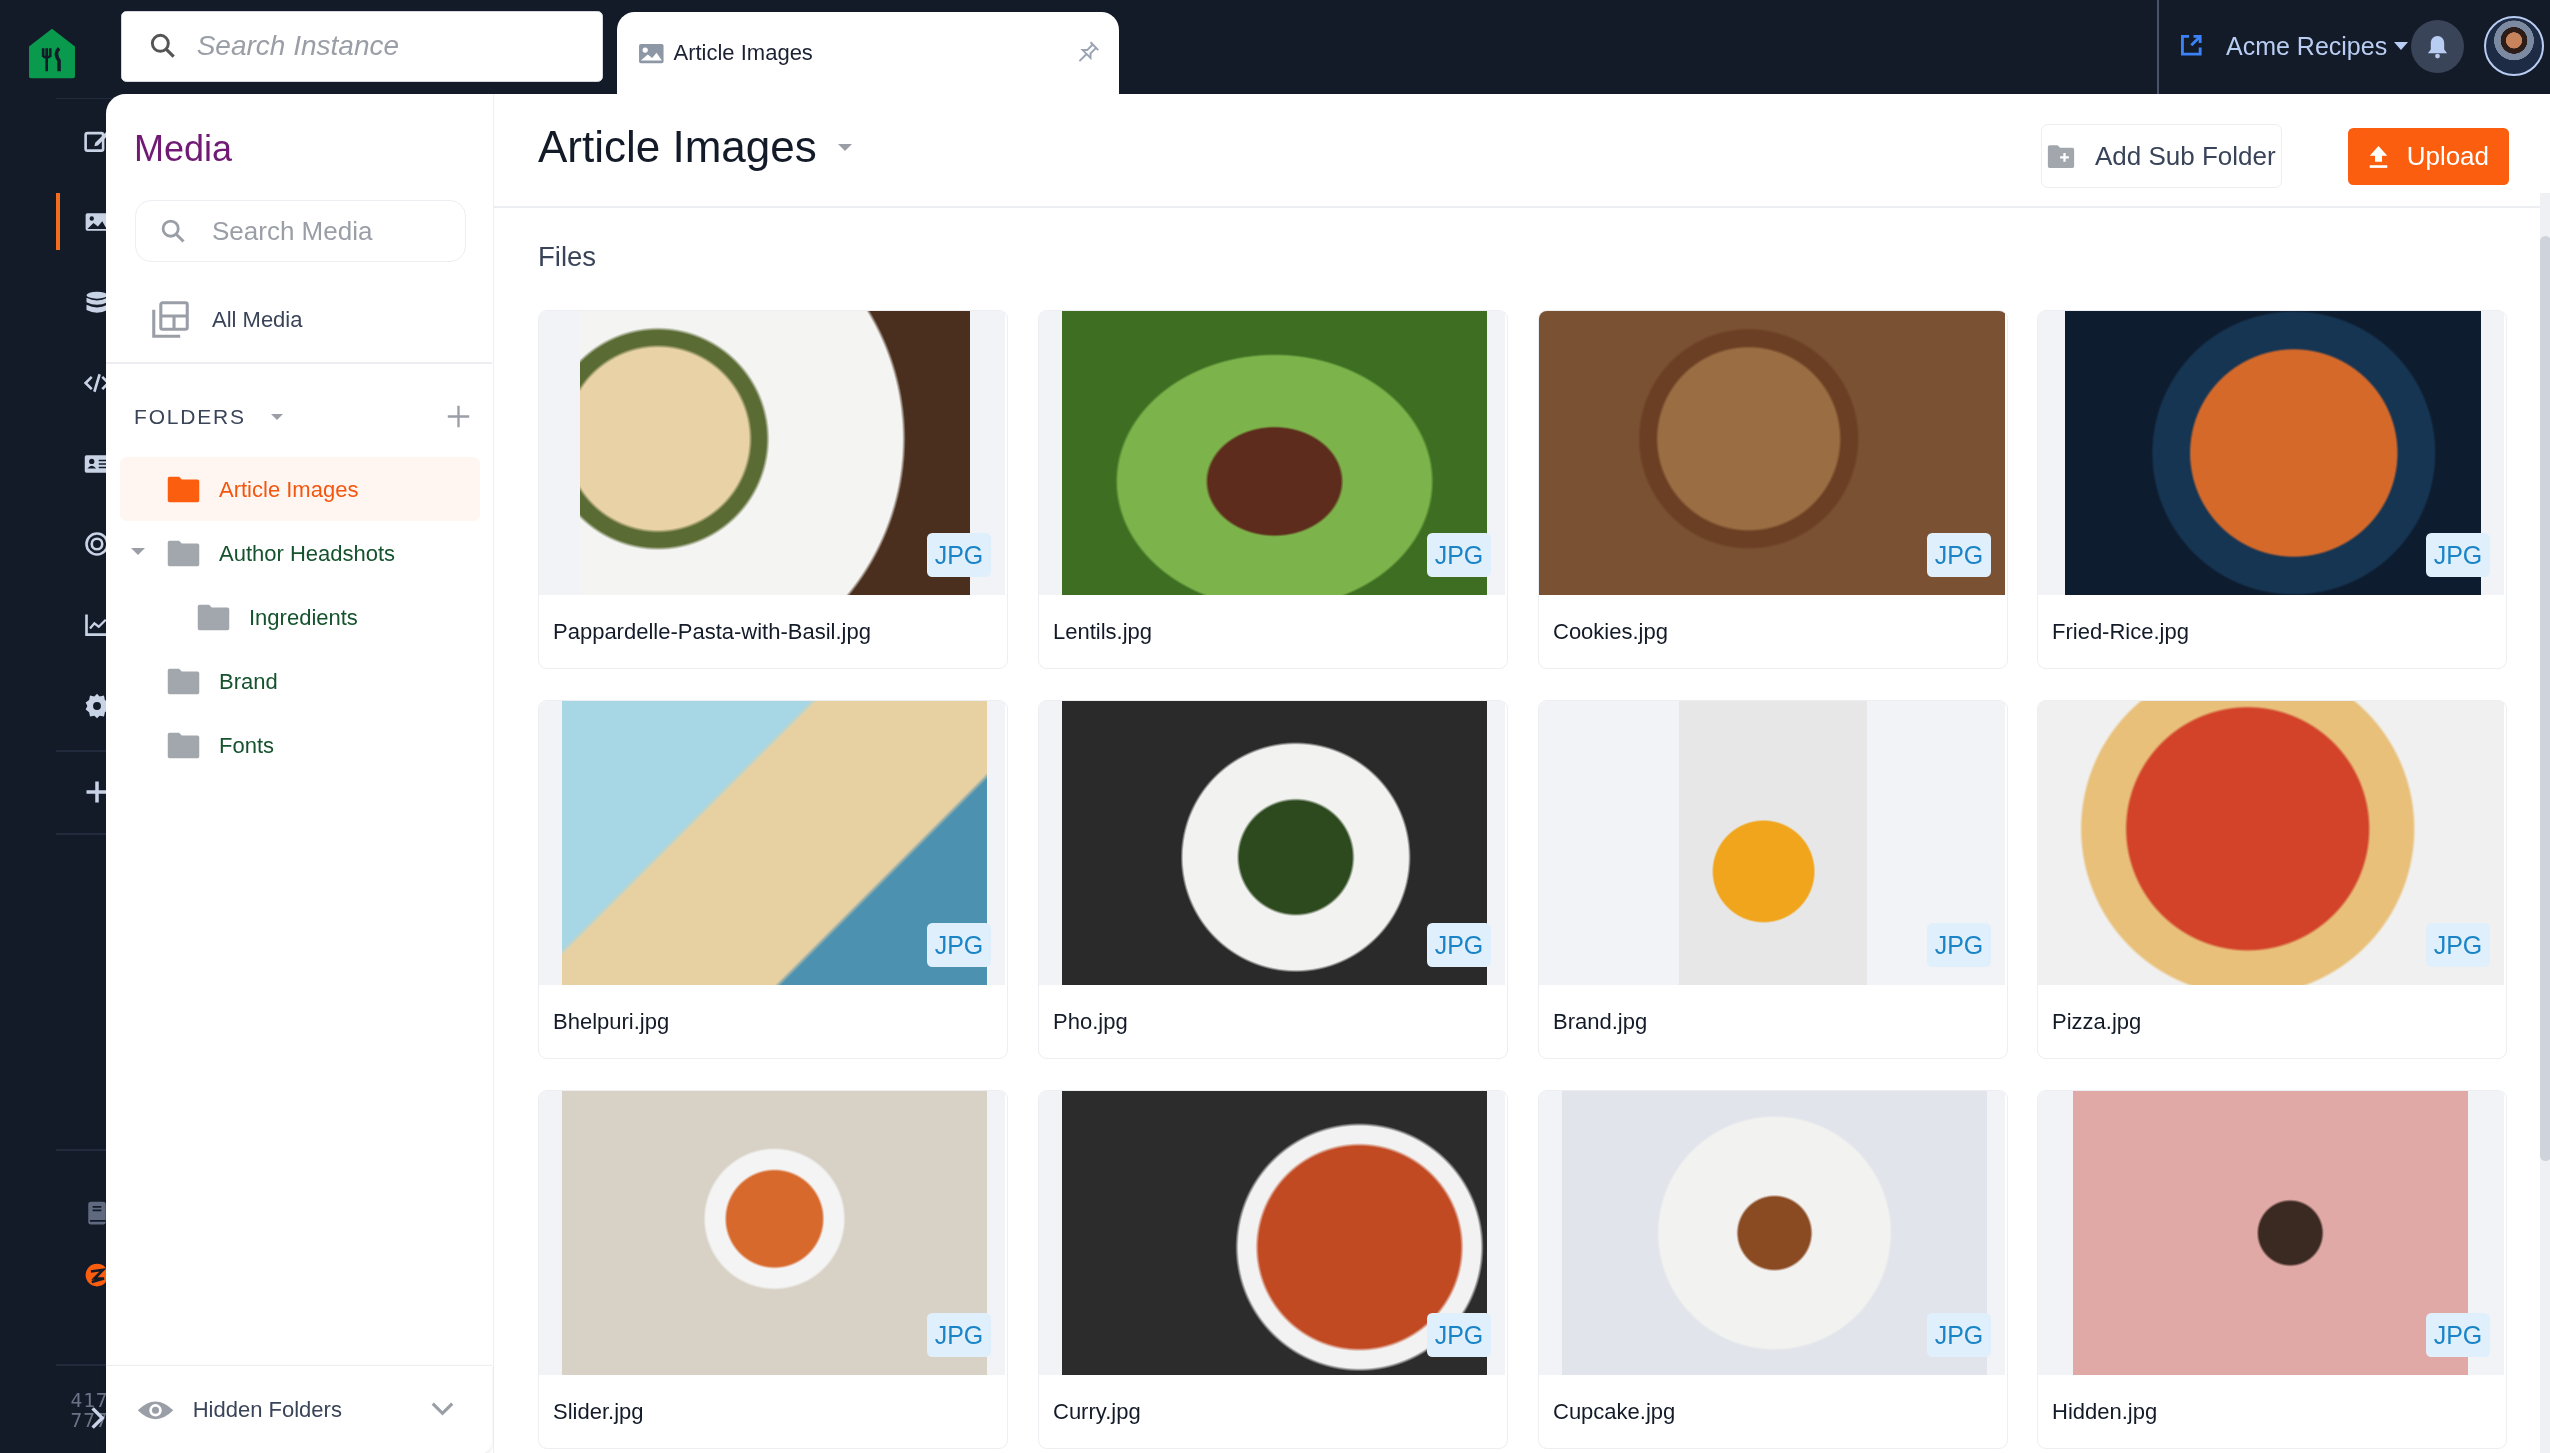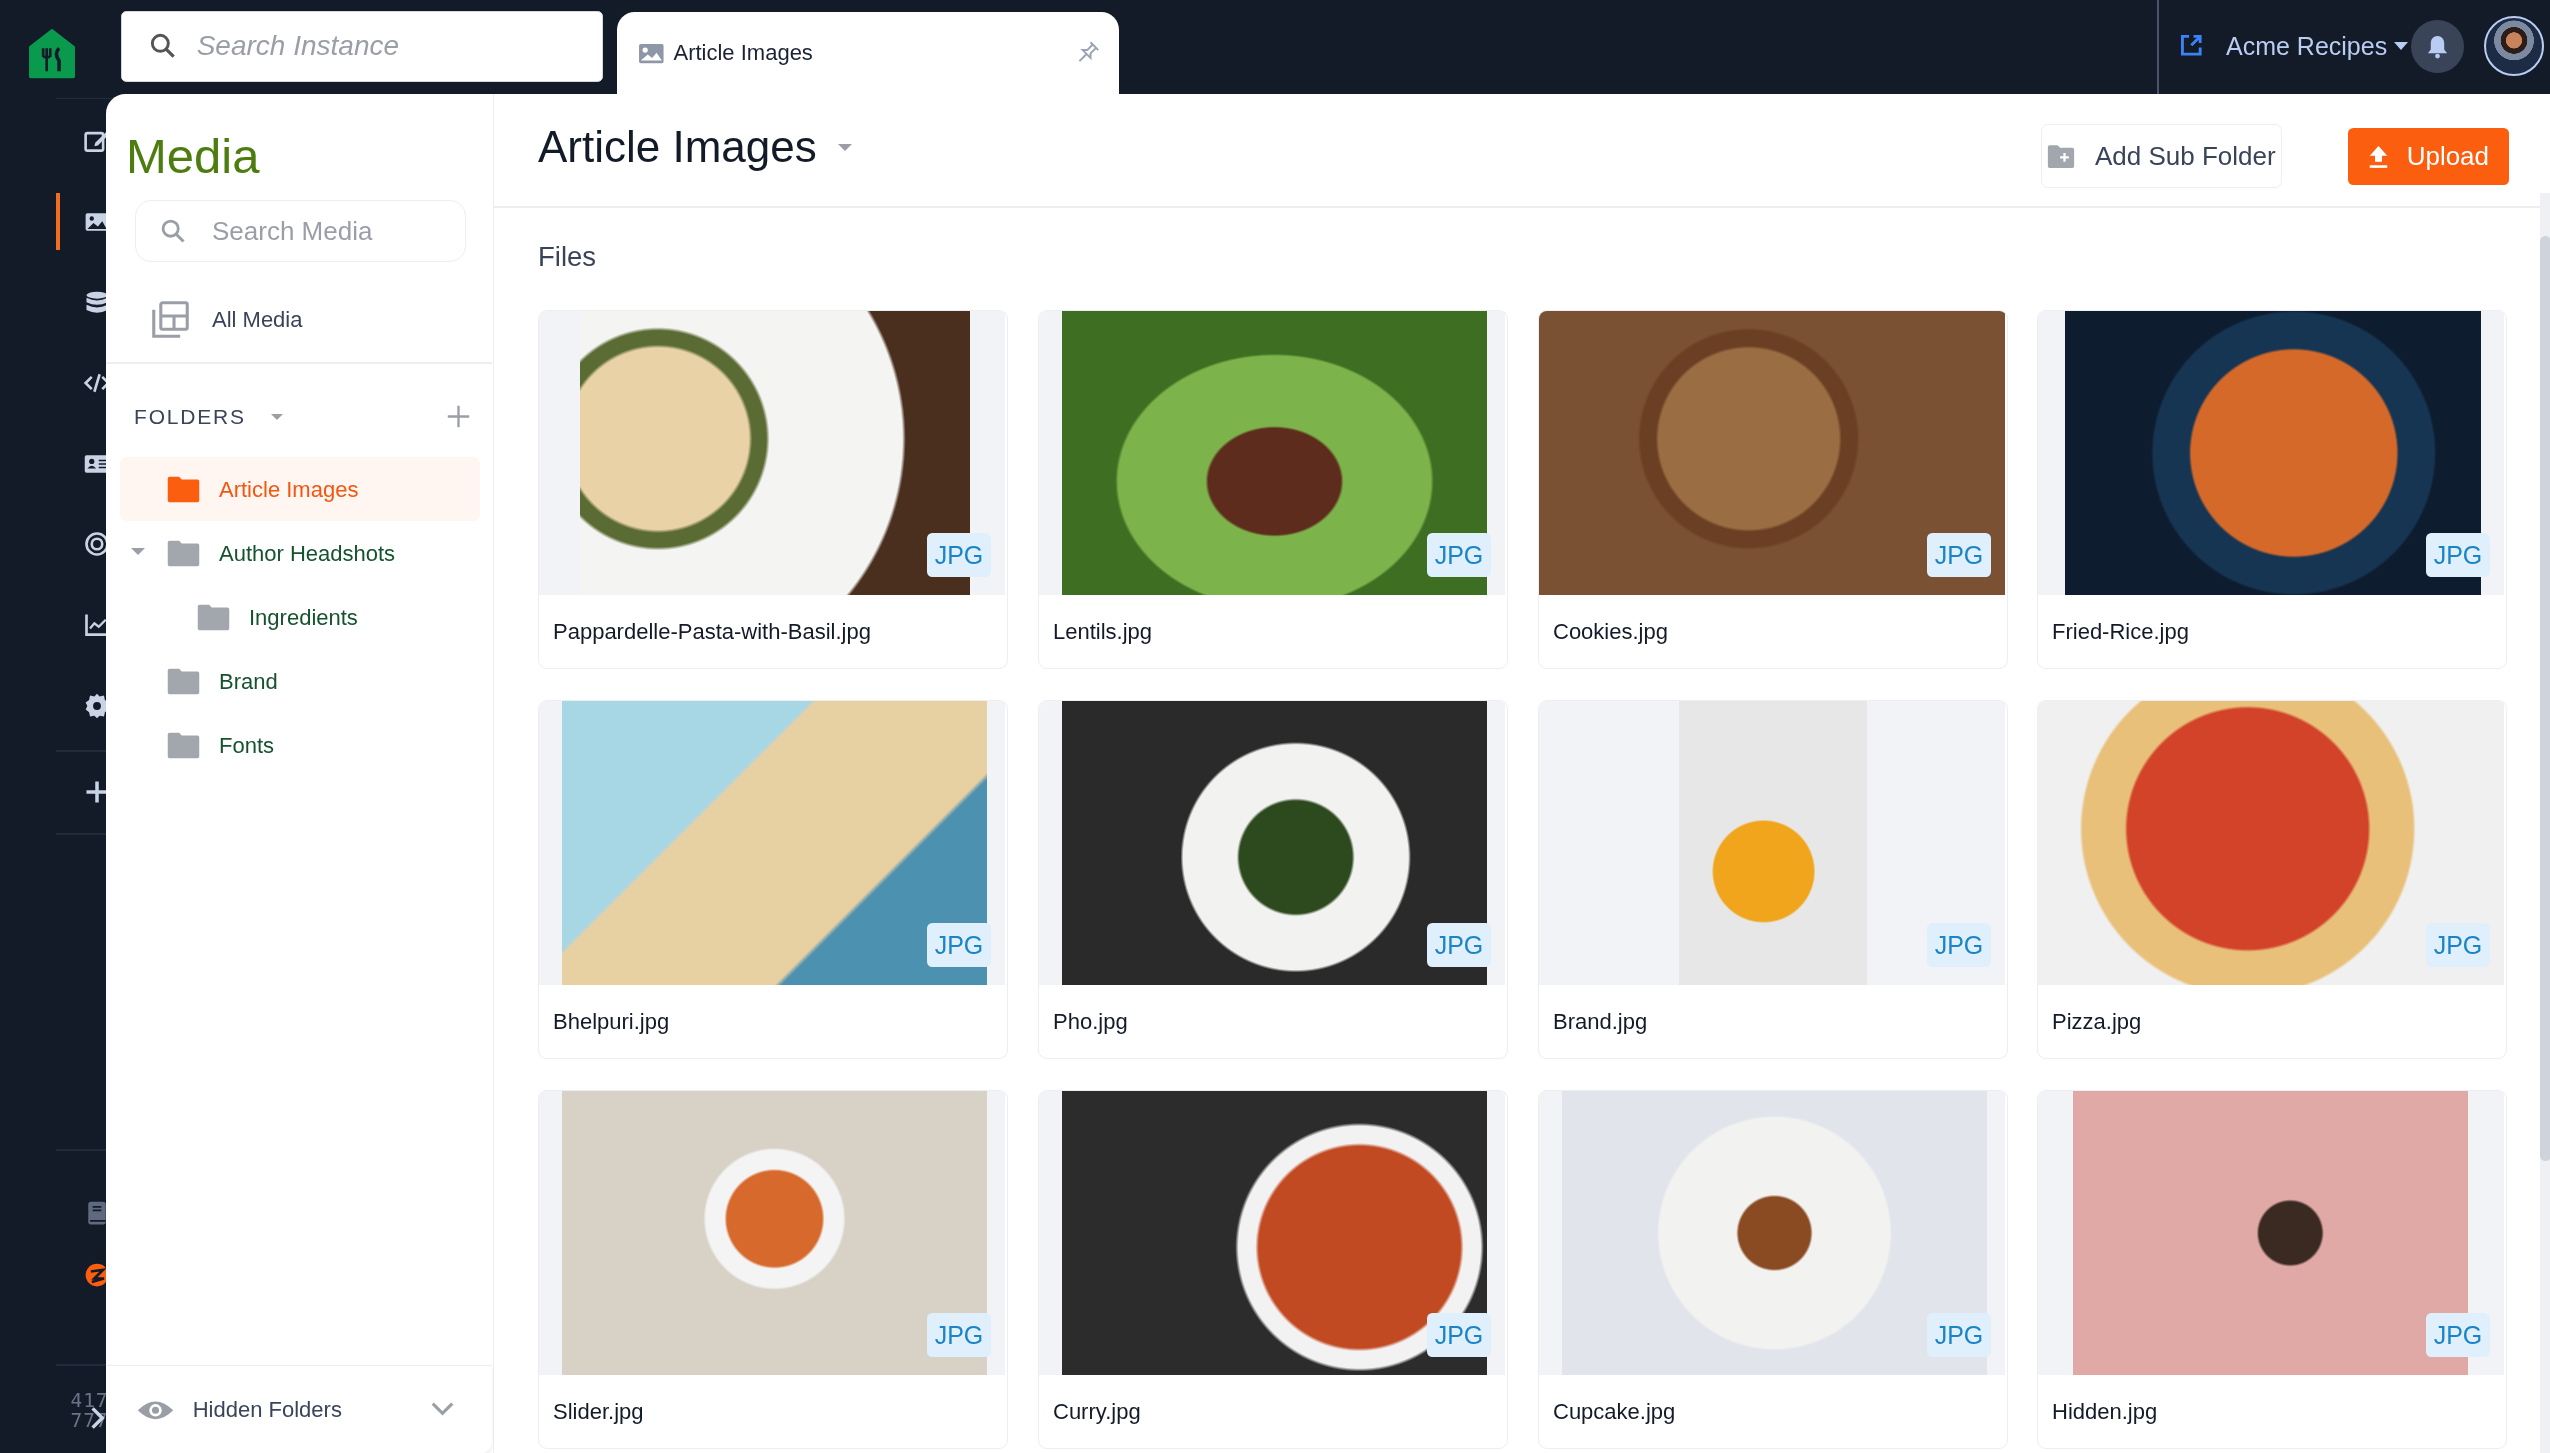--- a/index.html
+++ b/index.html
@@ -26,21 +26,21 @@
   
   .rail { position: absolute; left: 0; top: 94px; width: 106px; height: 1359px; background: #131a28; margin-left: 44px; }
   .rail-sep { position: absolute; left: 12.4px; width: 82px; height: 1.8px; background: #222b3c; }
   .rail-item { position: absolute; left: 12.4px; width: 82px; height: 35px; display: flex; align-items: center; justify-content: center; }
   .rail-item svg { width: 28px; height: 28px; }
   .rail-item.active::before { content: ""; position: absolute; left: 0; top: -10.6px; width: 3.5px; height: 57px; background: #f36d21; }
   .rail-build { position: absolute; left: 26.6px; top: 1297px; width: 53px; font-family: "DejaVu Sans Mono", monospace; font-size: 19.5px; line-height: 19.5px; color: #6b7487; letter-spacing: 0.9px; }
 
   
   .media-side { position: absolute; left: 106px; top: 94px; width: 388px; height: 1359px; background: #fff; border-top-left-radius: 19.5px; border-right: 1.8px solid #eceef2; }
-  .media-title { position: absolute; left: 20px; top: 34px; font-size: 49px; color: #4d7c0f; }
+  .media-title { position: absolute; left: 28px; top: 34px; font-size: 36px; color: #701a75; }
   .media-search { position: absolute; left: 29px; top: 106px; width: 331px; height: 62px; border: 1.8px solid #eceef2; border-radius: 16px; display: flex; align-items: center; padding-left: 23px; }
   .media-search .ico { width: 28px; height: 28px; margin-right: 25px; }
   .media-search input { border: none; outline: none; font-size: 26px; width: 230px; color: #333; font-family: "Liberation Sans", sans-serif; }
   .media-search input::placeholder { color: #9a9ea6; }
   .all-media { position: absolute; left: 46px; top: 204px; height: 43px; display: flex; align-items: center; }
   .all-media svg { width: 37px; height: 37px; margin-right: 23px; }
   .all-media span { font-size: 22px; color: #3a4459; }
   .side-sep { position: absolute; left: 0; width: 386px; height: 1.8px; background: #eceef2; }
   .folders-hdr { position: absolute; left: 28px; top: 305px; width: 337px; height: 35px; display: flex; align-items: center; }
   .folders-hdr .lbl { font-size: 21px; letter-spacing: 1.8px; color: #3a4459; }

